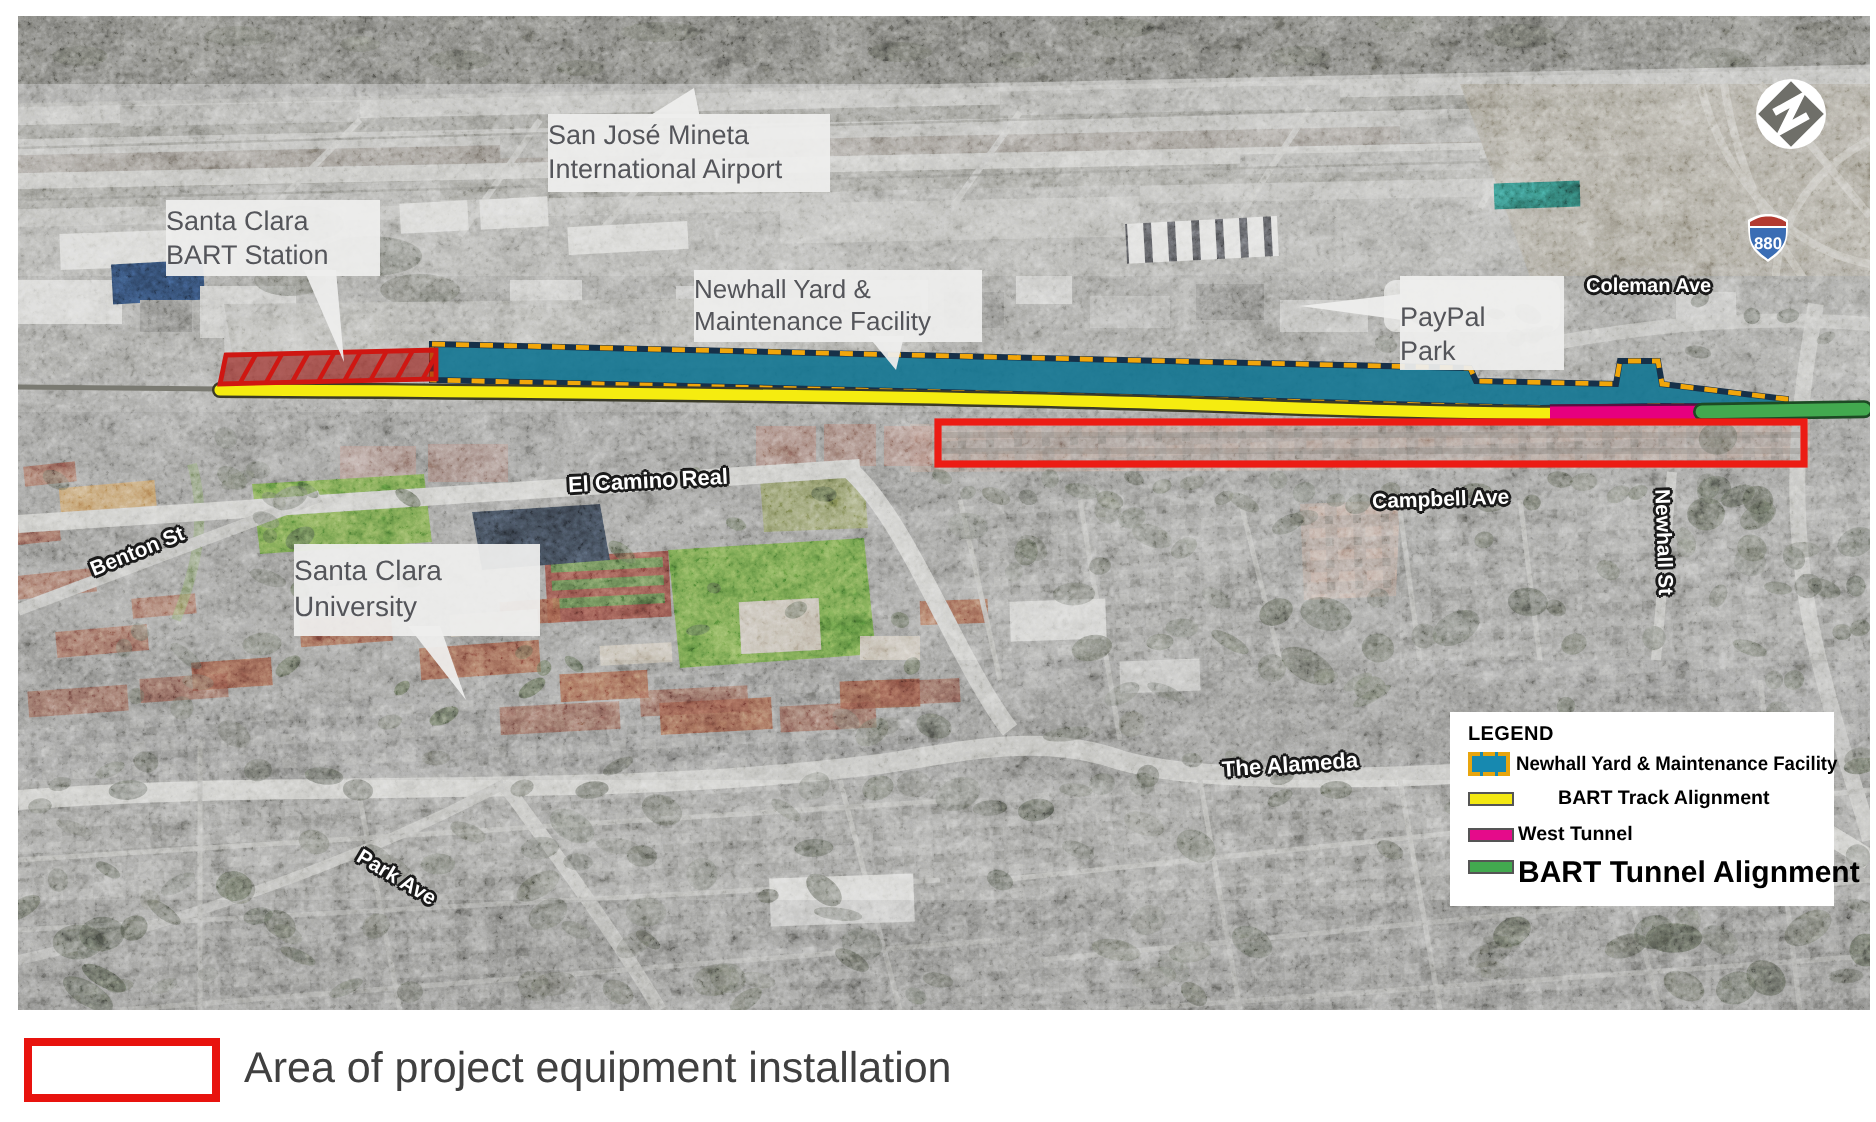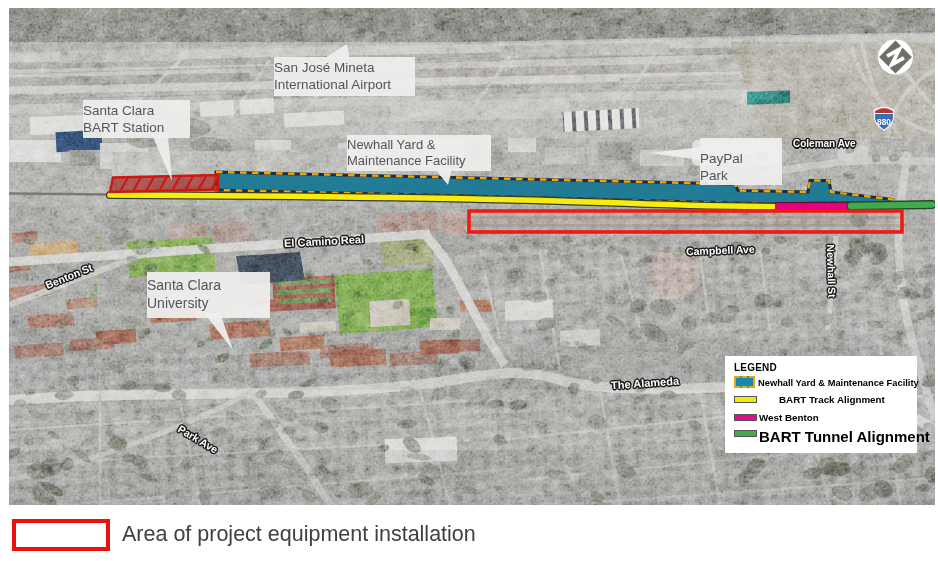--- a/index.html
+++ b/index.html
@@ -707,21 +707,21 @@
 <div style="position:absolute;left:734px;top:376px;width:21px;height:12px;background:#1789b0;border:2px dashed #e8a50e;box-sizing:border-box;"></div>
 
 <div style="position:absolute;left:758px;top:377px;font-size:9.8px;font-weight:bold;color:#000;white-space:nowrap;transform:scaleX(0.95);transform-origin:0 0;">Newhall Yard &amp; Maintenance Facility</div>
 
 <div style="position:absolute;left:734px;top:396px;width:21px;height:5px;background:#f3e812;border:1px solid #555;"></div>
 
 <div style="position:absolute;left:759px;top:394px;font-size:9.8px;font-weight:bold;color:#000;margin-left:20px;">BART Track Alignment</div>
 
 <div style="position:absolute;left:734px;top:414px;width:21px;height:5px;background:#e50b8a;border:1px solid #555;"></div>
 
-<div style="position:absolute;left:759px;top:412px;font-size:9.8px;font-weight:bold;color:#000;">West Benton</div>
+<div style="position:absolute;left:759px;top:412px;font-size:9.8px;font-weight:bold;color:#000;">West Tunnel</div>
 
 <div style="position:absolute;left:734px;top:430px;width:21px;height:5px;background:#42a94f;border:1px solid #555;"></div>
 
 <div style="position:absolute;left:759px;top:428px;font-size:15px;font-weight:bold;color:#000;">BART Tunnel Alignment</div>
 
 <div style="position:absolute;left:12px;top:519px;width:90px;height:24px;border:4px solid #e8130e;background:#fff;"></div>
 
 <div style="position:absolute;left:122px;top:522px;font-size:21.5px;color:#404040;">Area of project equipment installation</div>
 </div>
 

